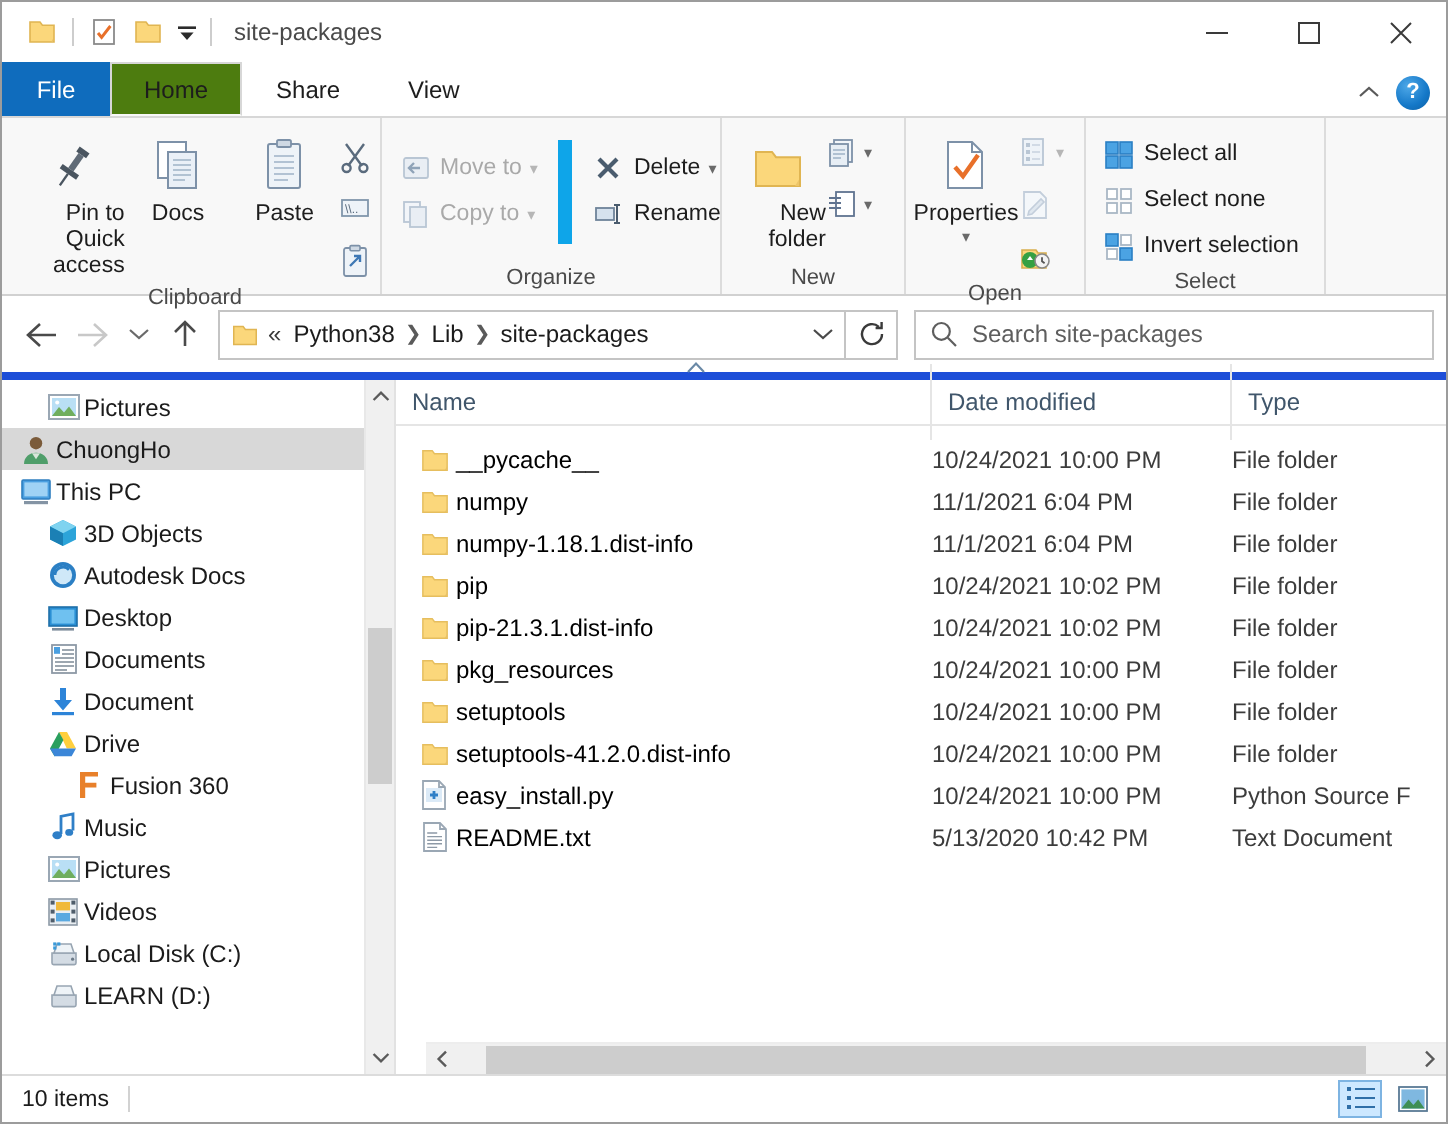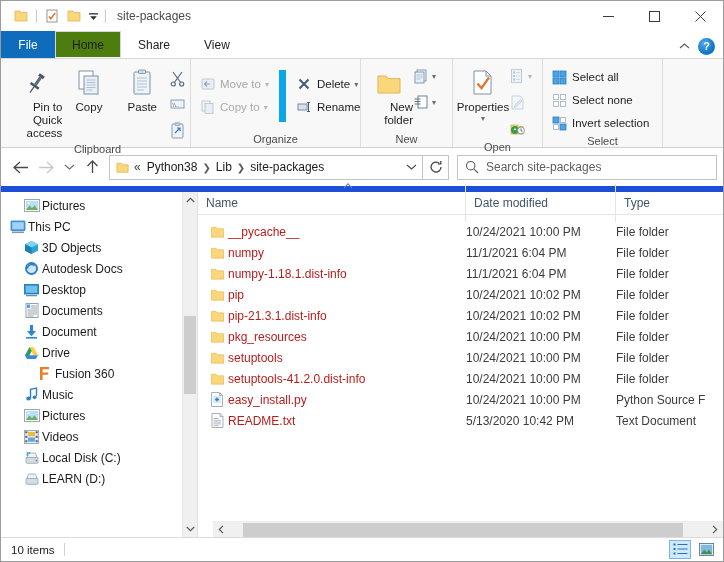--- a/index.html
+++ b/index.html
@@ -216,21 +216,21 @@
     align-items: center;
     background: #fff;
   }
   .search-ico { width: 28px; display: flex; align-items: center; justify-content: center; }
   .search-ph { font-size: 12px; color: #5e5e5e; }
 
   
   .body {
     flex: 1;
     display: flex;
-    border-top: 6px solid #1d4ed8;
+    border-top: 4px solid #1d4ed8;
     min-height: 0;
     position: relative;
   }
 
   
   .sidebar {
     width: 196px;
     background: #ffffff;
     overflow: hidden;
     position: relative;
@@ -300,21 +300,21 @@
     font-size: 9px; color: #6a89a6;
   }
   .rows { flex: 1; overflow: hidden; }
   .frow {
     height: 21px;
     display: flex;
     align-items: center;
     font-size: 12px;
   }
   .fcell { display: flex; align-items: center; height: 21px; white-space: nowrap; overflow: hidden; }
-  .fcell.name { width: 268px; flex: 0 0 268px; padding-left: 8px; color: #b91c1c; }
+  .fcell.name { width: 268px; flex: 0 0 268px; padding-left: 8px; color: #000000; }
   .fcell.date { width: 150px; flex: 0 0 150px; color: #3c3c3c; }
   .fcell.type { flex: 1; color: #3c3c3c; }
   .fico { width: 22px; flex: 0 0 22px; display: flex; align-items: center; justify-content: center; }
 
   
   .hscroll {
     position: absolute;
     left: 212px; right: 0; bottom: 0;
     height: 16px;
     background: #f0f0f0;
@@ -436,21 +436,21 @@
         <div class="bigbtn">
           <div class="bigico">
             <svg width="30" height="30" viewBox="0 0 30 30">
               <rect x="5" y="3" width="14" height="18" fill="#fff" stroke="#7d91a8" stroke-width="1"></rect>
               <rect x="10" y="8" width="14" height="18" fill="#eaf0f7" stroke="#7d91a8" stroke-width="1"></rect>
               <g stroke="#9fb2c6" stroke-width="0.8">
                 <path d="M12.5 12h9M12.5 14.5h9M12.5 17h9M12.5 19.5h9M12.5 22h6"></path>
               </g>
             </svg>
           </div>
-          <div class="lbl">Copy</div>
+          <div class="lbl">Docs</div>
         </div>
         <div class="bigbtn">
           <div class="bigico">
             <svg width="30" height="30" viewBox="0 0 30 30">
               <rect x="7" y="4" width="16" height="22" rx="1" fill="#eef3f8" stroke="#7d91a8" stroke-width="1"></rect>
               <rect x="11.5" y="2" width="7" height="3.5" rx="0.8" fill="#cfd9e4" stroke="#7d91a8" stroke-width="0.9"></rect>
               <g stroke="#9fb2c6" stroke-width="0.8">
                 <path d="M10 10h10M10 13h10M10 16h10M10 19h10M10 22h7"></path>
               </g>
             </svg>
@@ -741,20 +741,30 @@
             <svg width="16" height="14" viewBox="0 0 16 14">
               <rect x="0.5" y="0.5" width="15" height="12" fill="#fff" stroke="#9aa7b4"></rect>
               <rect x="2" y="2" width="12" height="9" fill="#b9dff5"></rect>
               <path d="M2 11l3.5-4.5L8 9.3l2.5-3L14 11z" fill="#6fae5e"></path>
               <circle cx="4.6" cy="4.2" r="1" fill="#fff"></circle>
             </svg>
           </span>
           <span>Pictures</span>
         </div>
 
+        <div class="side-item sel" style="padding-left:6px">
+          <span class="side-ico">
+            <svg width="16" height="16" viewBox="0 0 16 16">
+              <circle cx="8" cy="4.6" r="3.1" fill="#7b5b3a"></circle>
+              <path d="M2 15c0-3.4 2.7-5.6 6-5.6s6 2.2 6 5.6z" fill="#4f9e6a"></path>
+              <path d="M6 9.6l2 3 2-3" fill="#d9e5db"></path>
+            </svg>
+          </span>
+          <span>ChuongHo</span>
+        </div>
 
         <div class="side-item" style="padding-left:6px">
           <span class="side-ico">
             <svg width="16" height="14" viewBox="0 0 16 14">
               <rect x="1" y="1" width="14" height="9.5" rx="0.6" fill="#4a9fe0" stroke="#2f7fc0" stroke-width="0.8"></rect>
               <rect x="2.2" y="2.2" width="11.6" height="7" fill="#9fd2f5"></rect>
               <rect x="2" y="11.5" width="12" height="1.6" fill="#8494a4"></rect>
             </svg>
           </span>
           <span>This PC</span>

